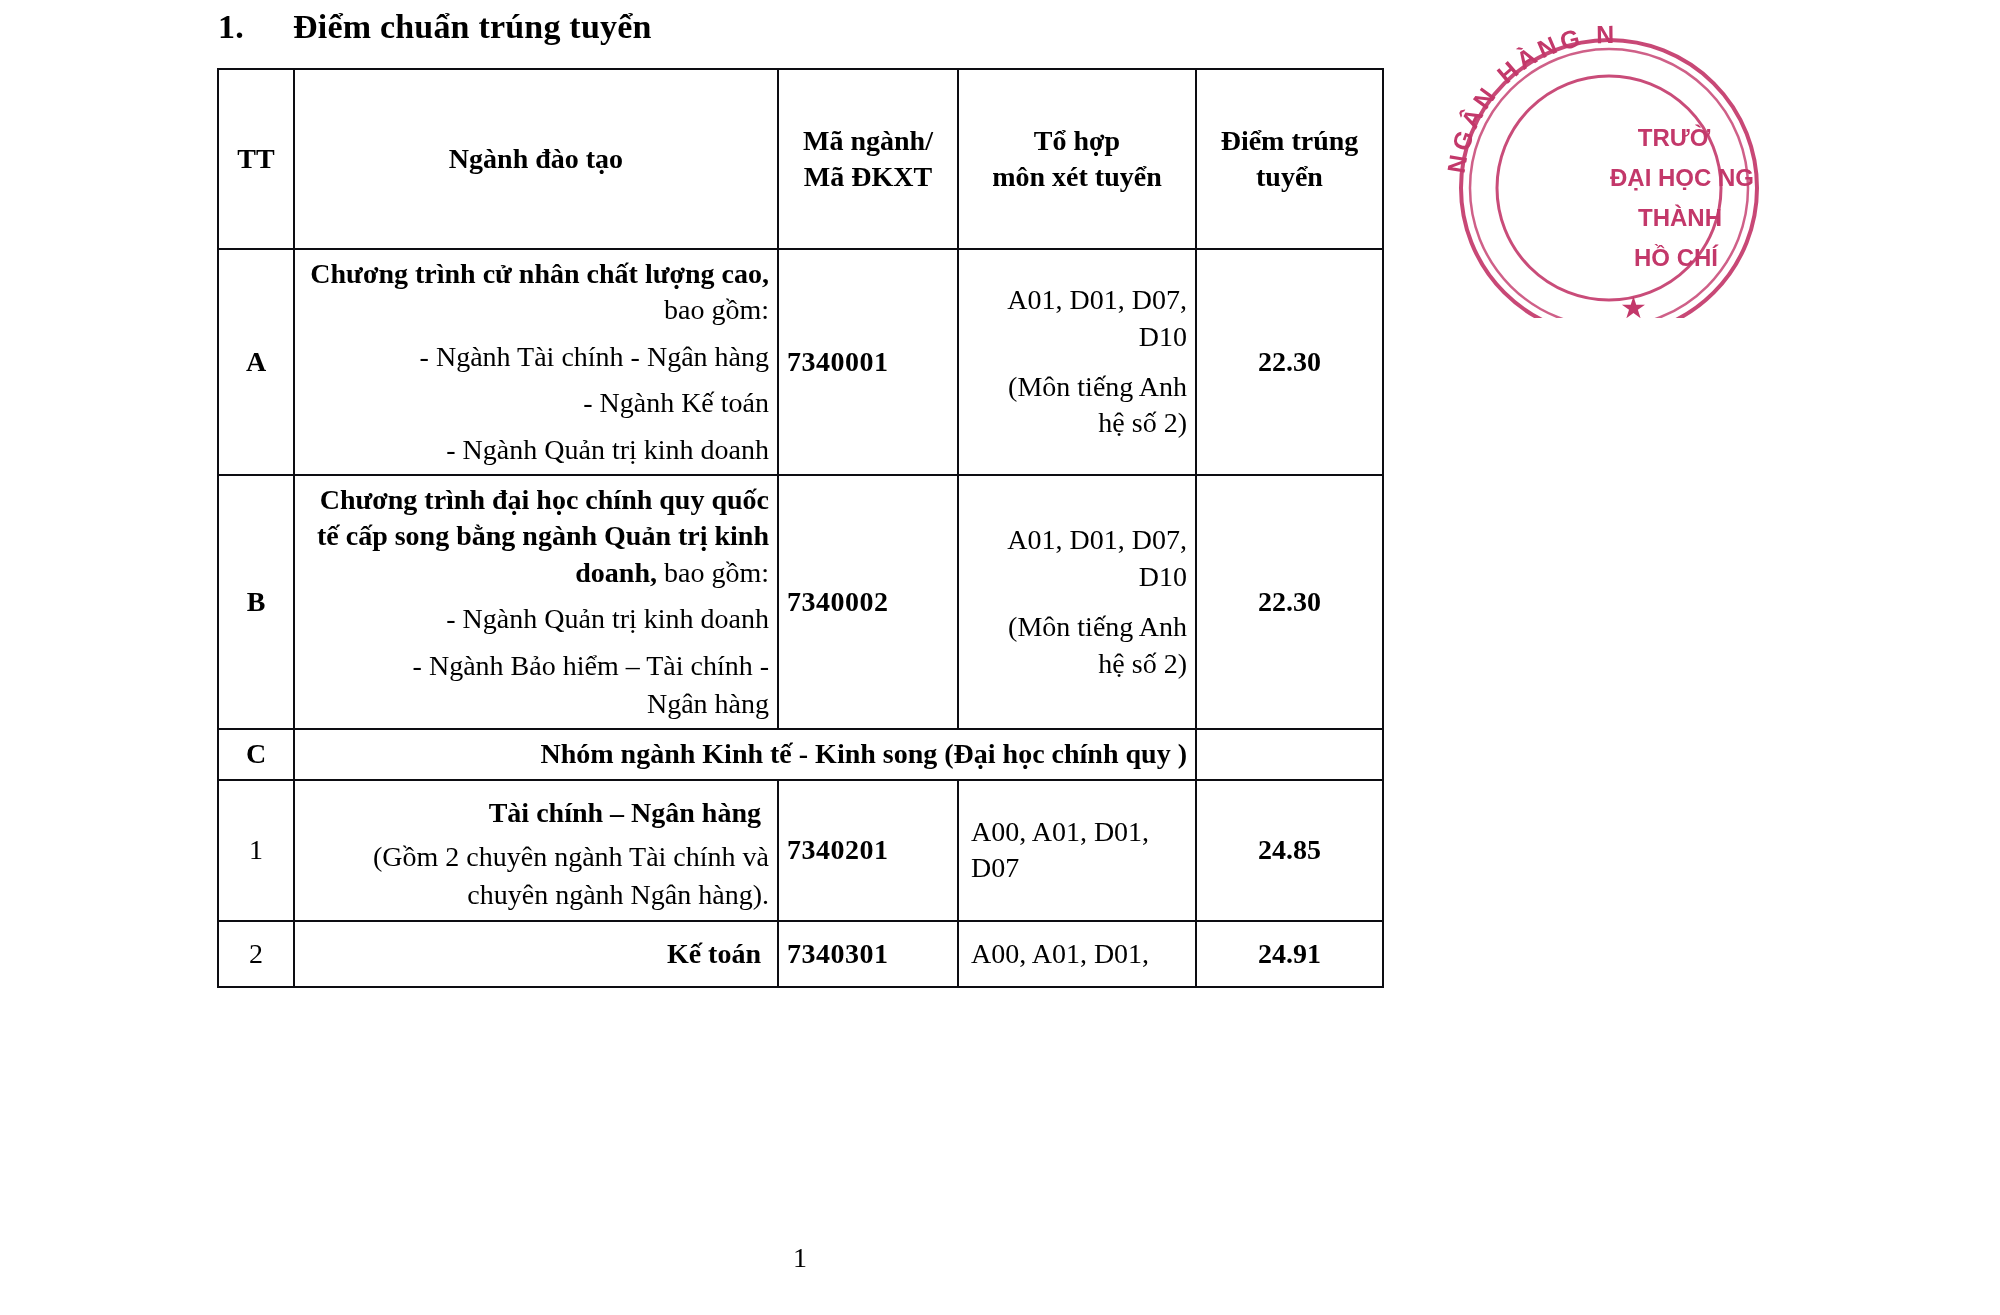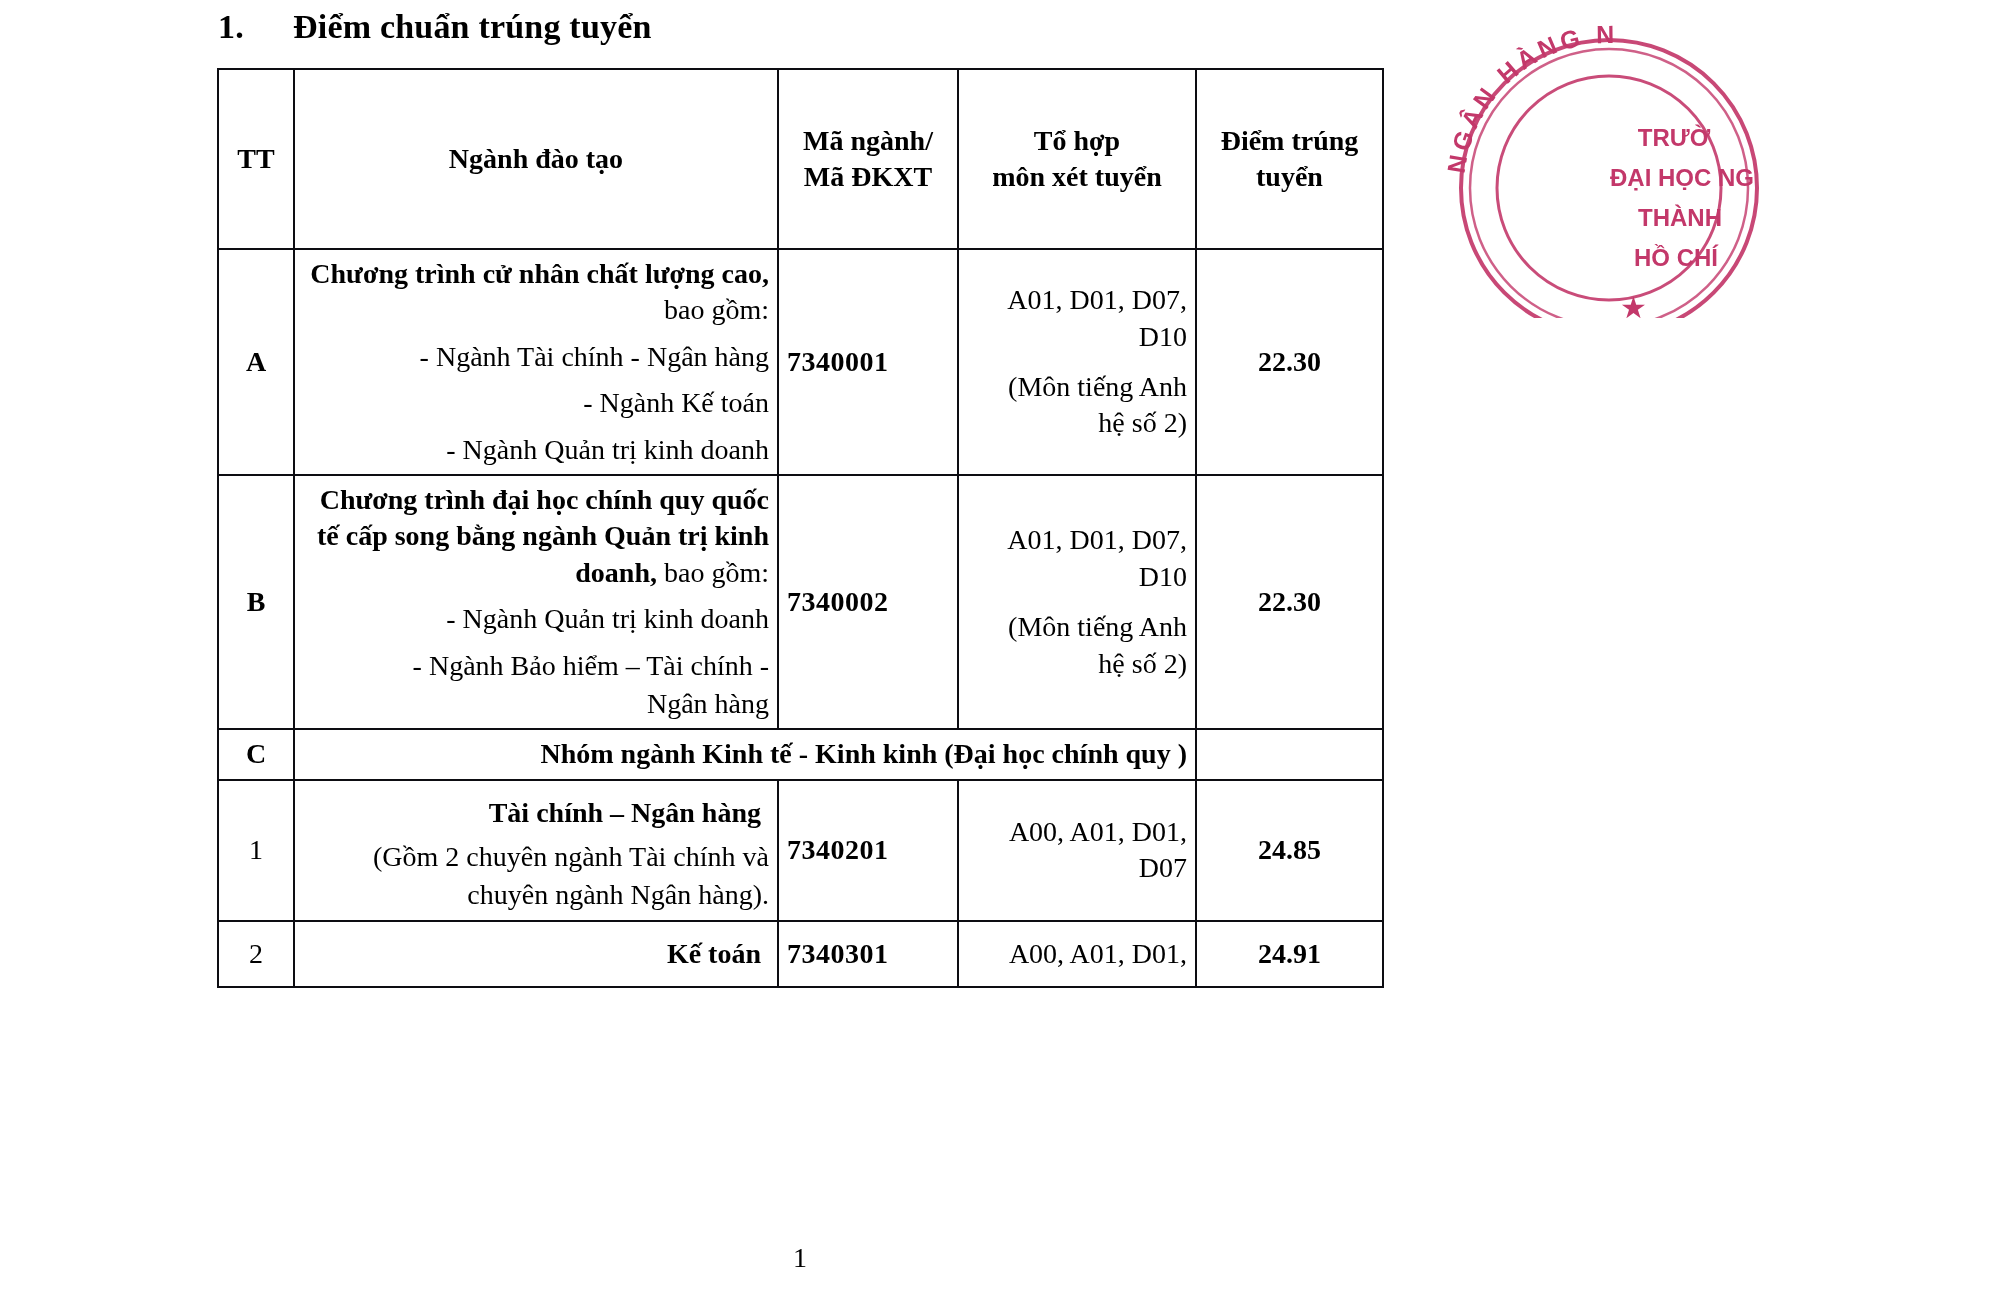--- a/index.html
+++ b/index.html
@@ -94,21 +94,21 @@
     font-weight: bold;
     font-size: 29px;
     letter-spacing: 0.5px;
   }
   td.combo {
     text-align: right;
     font-size: 28px;
     line-height: 1.26;
   }
   td.combo.left {
-    text-align: right;
+    text-align: left;
     padding-left: 12px;
   }
   td.score {
     text-align: center;
     font-weight: bold;
     font-size: 29px;
   }
 
   .lead {
     font-weight: bold;
@@ -219,21 +219,21 @@
             <div style="height:14px"></div>
             <div>(Môn tiếng Anh</div>
             <div>hệ số 2)</div>
           </td>
           <td class="score">22.30</td>
         </tr>
 
         <tr>
           <td class="tt">C</td>
           <td class="name" colspan="3">
-            <span class="grp-title">Nhóm ngành Kinh tế - Kinh kinh (Đại học chính quy )</span>
+            <span class="grp-title">Nhóm ngành Kinh tế - Kinh song (Đại học chính quy )</span>
           </td>
           <td class="score"></td>
         </tr>
 
         <tr>
           <td class="tt plain">1</td>
           <td class="name">
             <p class="strong-name">Tài chính – Ngân hàng</p>
             <p class="sub-note">(Gồm 2 chuyên ngành Tài chính và</p>
             <p class="sub-note" style="margin-top:2px">chuyên ngành Ngân hàng).</p>

